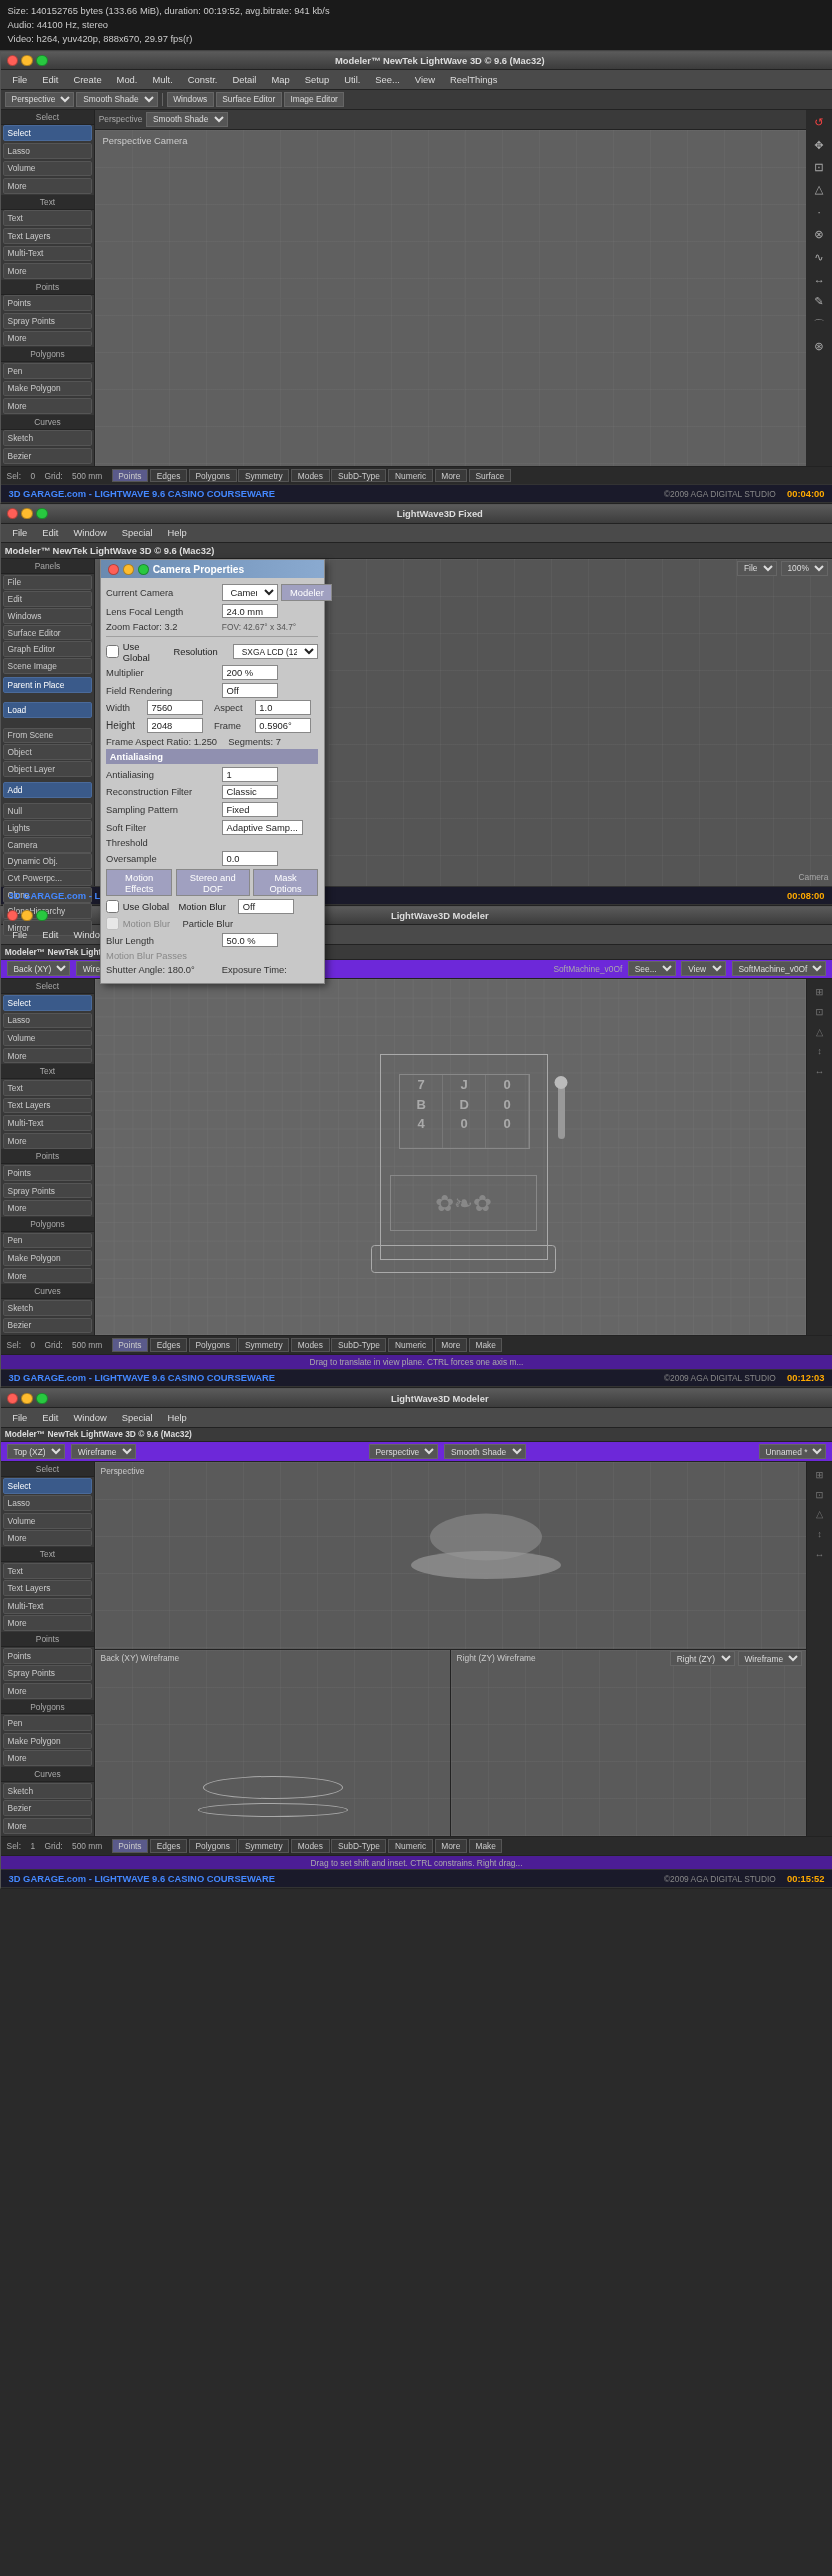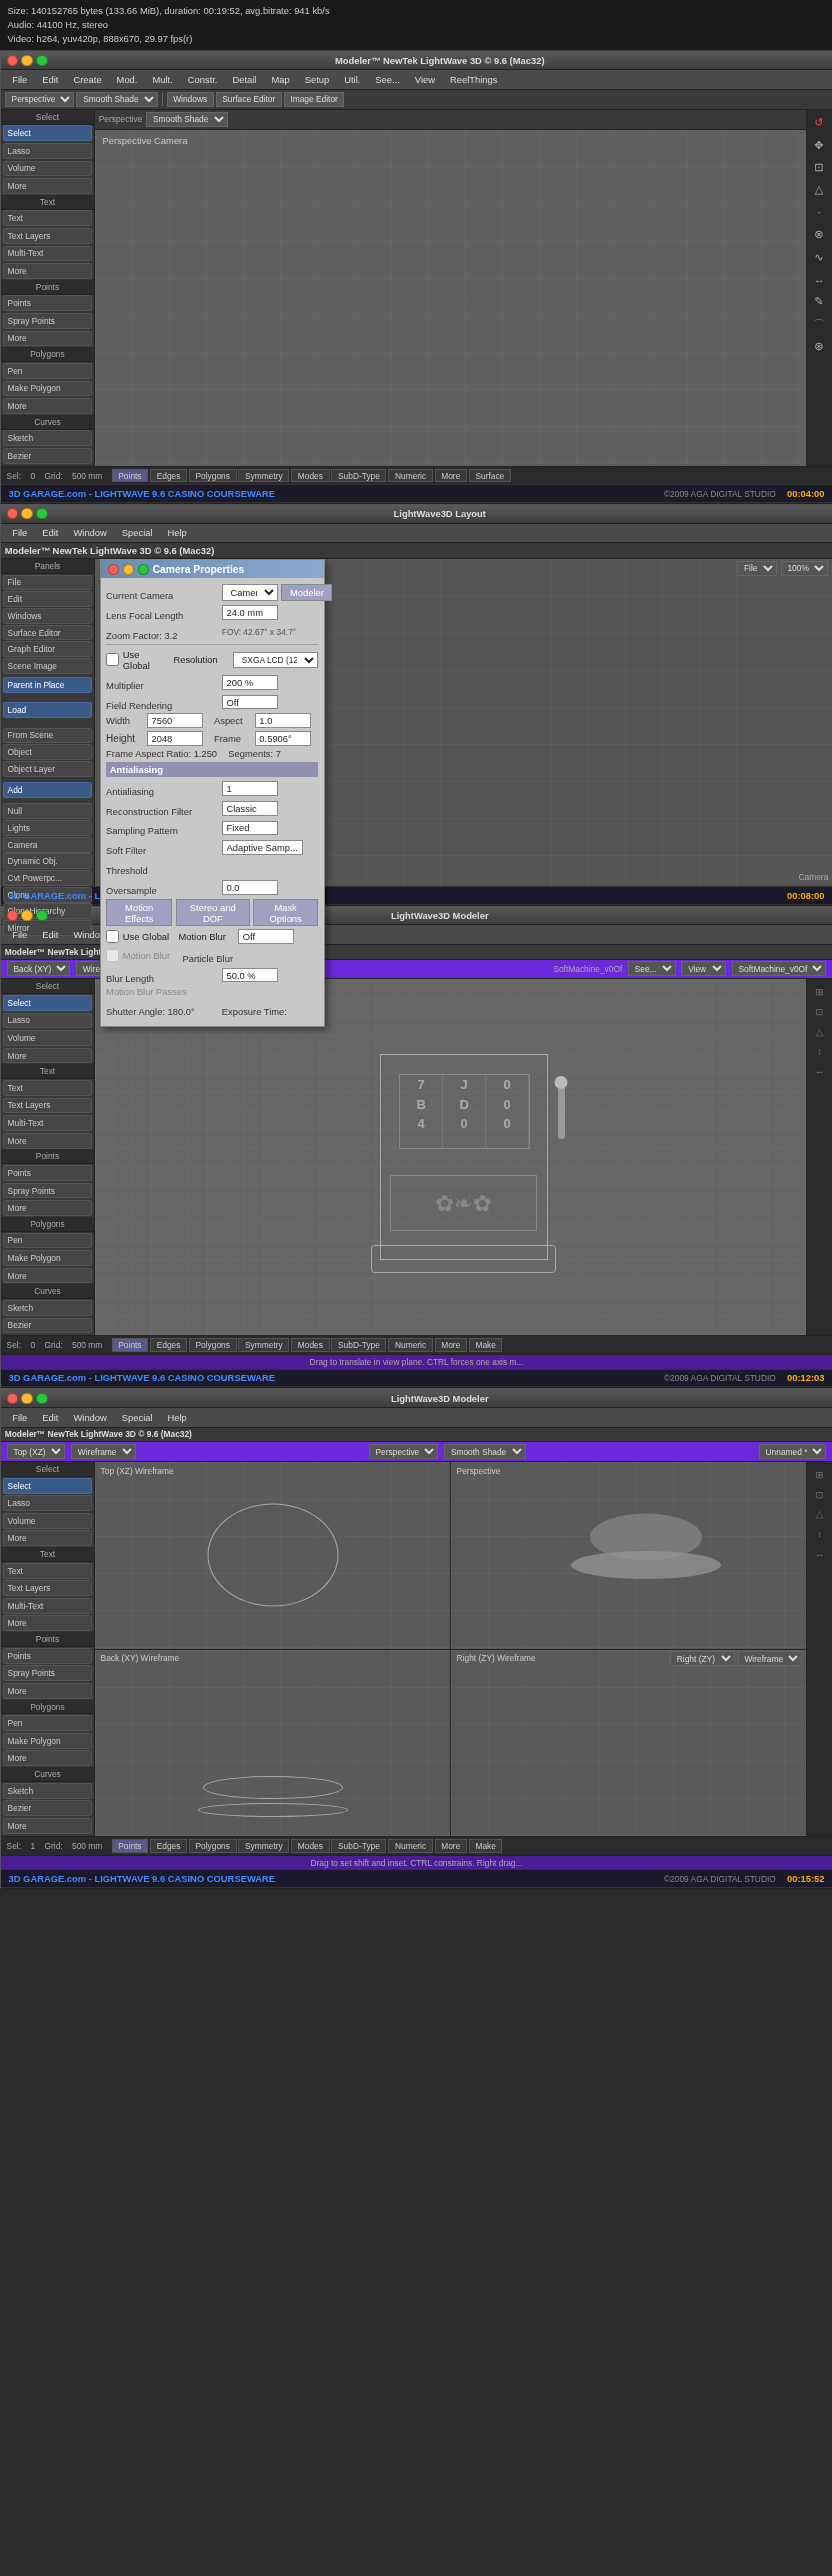--- a/index.html
+++ b/index.html
@@ -293,21 +293,20 @@
     .cam-popup-row {
       display: flex;
       align-items: center;
       margin-bottom: 2.8px;
       gap: 3.7px;
     }
     .cam-popup-label {
       min-width: 112px;
       color: #333;
       font-size: 9.4px;
-      margin-top: 6px;
     }
     .cam-popup-value {
       color: #222;
       font-size: 9.4px;
       background: white;
       border: 0.9px solid #888;
       padding: 0.9px 3.7px;
       min-width: 56px;
     }
     .cam-section-divider {
@@ -653,21 +652,21 @@
 </div>
 
 <div class="section-wrapper lw-section">
 
   <div class="lw-title-bar">
     <div class="traffic-lights">
       <div class="tl-btn tl-red"></div>
       <div class="tl-btn tl-yellow"></div>
       <div class="tl-btn tl-green"></div>
     </div>
-    <div class="title-text">LightWave3D Layout</div>
+    <div class="title-text">LightWave3D Fixed</div>
   </div>
 
   <div class="lw-menu-bar">
     <span class="menu-item">File</span>
     <span class="menu-item">Edit</span>
     <span class="menu-item">Window</span>
     <span class="menu-item">Special</span>
     <span class="menu-item">Help</span>
   </div>
 
@@ -1102,26 +1101,20 @@
         </div>
 
       </div>
 
     </div>
 
     <div style="flex:1;display:flex;flex-direction:column;">
 
       <div style="flex:1;display:flex;border-bottom:0.9px solid #222;">
 
-        <div style="flex:1;background:#5a5a5a;position:relative;border-right:0.9px solid #222;overflow:hidden;">
-          <div class="viewport-grid"></div>
-          <div class="dv-label">Top (XZ) Wireframe</div>
-
-          <div style="position:absolute;top:50%;left:50%;transform:translate(-50%,-50%);width:131px;height:103px;border:1.9px solid #aaa;border-radius:50%;"></div>
-        </div>
 
         <div style="flex:1;background:#5a5a5a;position:relative;overflow:hidden;">
           <div class="viewport-grid"></div>
           <div class="dv-label">Perspective</div>
 
           <div style="position:absolute;top:40%;left:55%;transform:translate(-50%,-50%);width:112px;height:47px;background:#888;border-radius:50%;opacity:0.7;"></div>
           <div style="position:absolute;top:55%;left:55%;transform:translate(-50%,-50%);width:150px;height:28px;background:#999;border-radius:50%;opacity:0.7;"></div>
         </div>
       </div>
 

